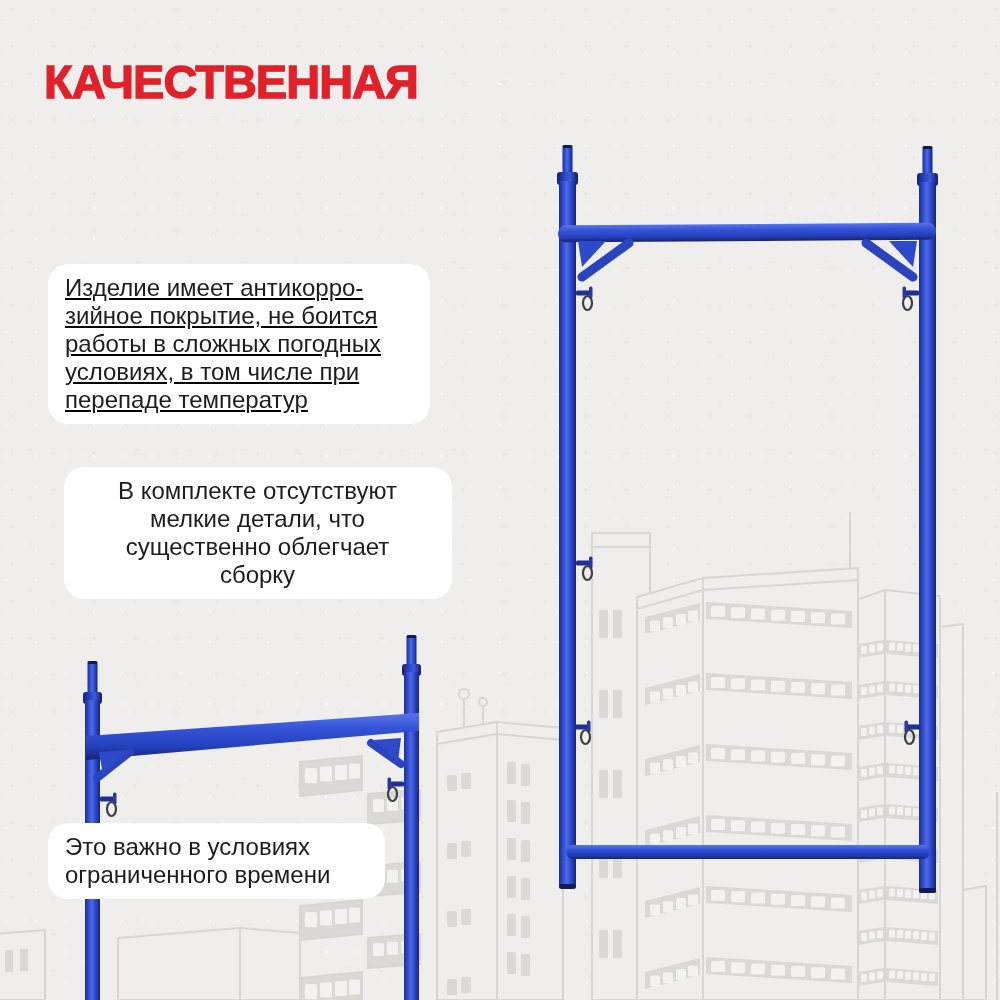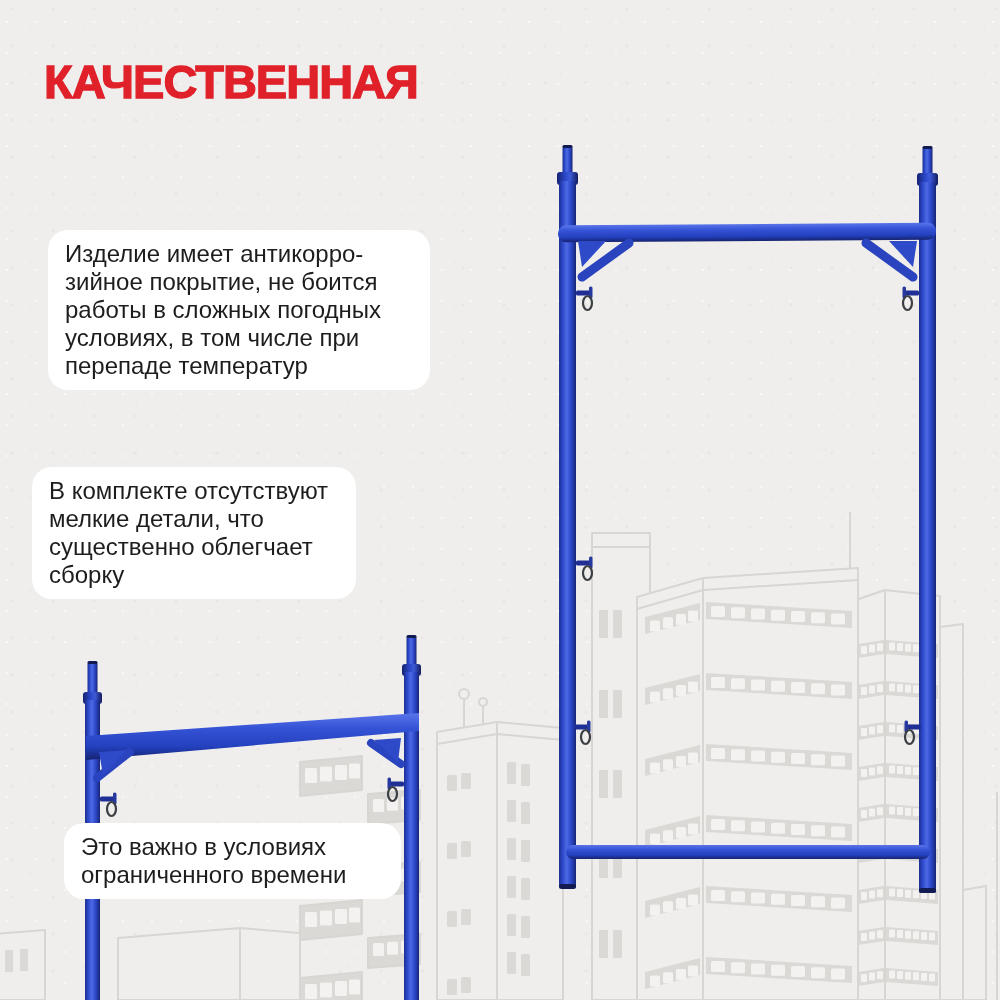--- a/index.html
+++ b/index.html
@@ -23,23 +23,23 @@
   }
   .card{
     position:absolute;background:var(--card-background,#fff);
     border-radius:20px;padding:10px 18px 10px 17px;box-sizing:border-box;
   }
   .card p{
     margin:0;white-space:pre-line;
     font-size:24px;line-height:28px;font-weight:500;
     color:var(--text,#1D1D1F);
   }
-  .card-1{left:48px;top:230px;width:382px;}
-  .card-2{left:32px;top:467px;width:324px;}
-  .card-3{left:64px;top:823px;width:337px;}
+  .card-1{left:48px;top:264px;width:382px;text-decoration:underline;}
+  .card-2{left:64px;top:467px;width:388px;text-align:center;}
+  .card-3{left:48px;top:823px;width:337px;}
 </style>
 </head>
 <body>
 
 <div class="canvas">
 
   <svg class="bg-svg" width="1000" height="1000" viewBox="0 0 1000 1000">
     <defs>
       <linearGradient id="vpost" x1="0" y1="0" x2="1" y2="0">
         <stop offset="0" stop-color="#1D2F8E"></stop>

